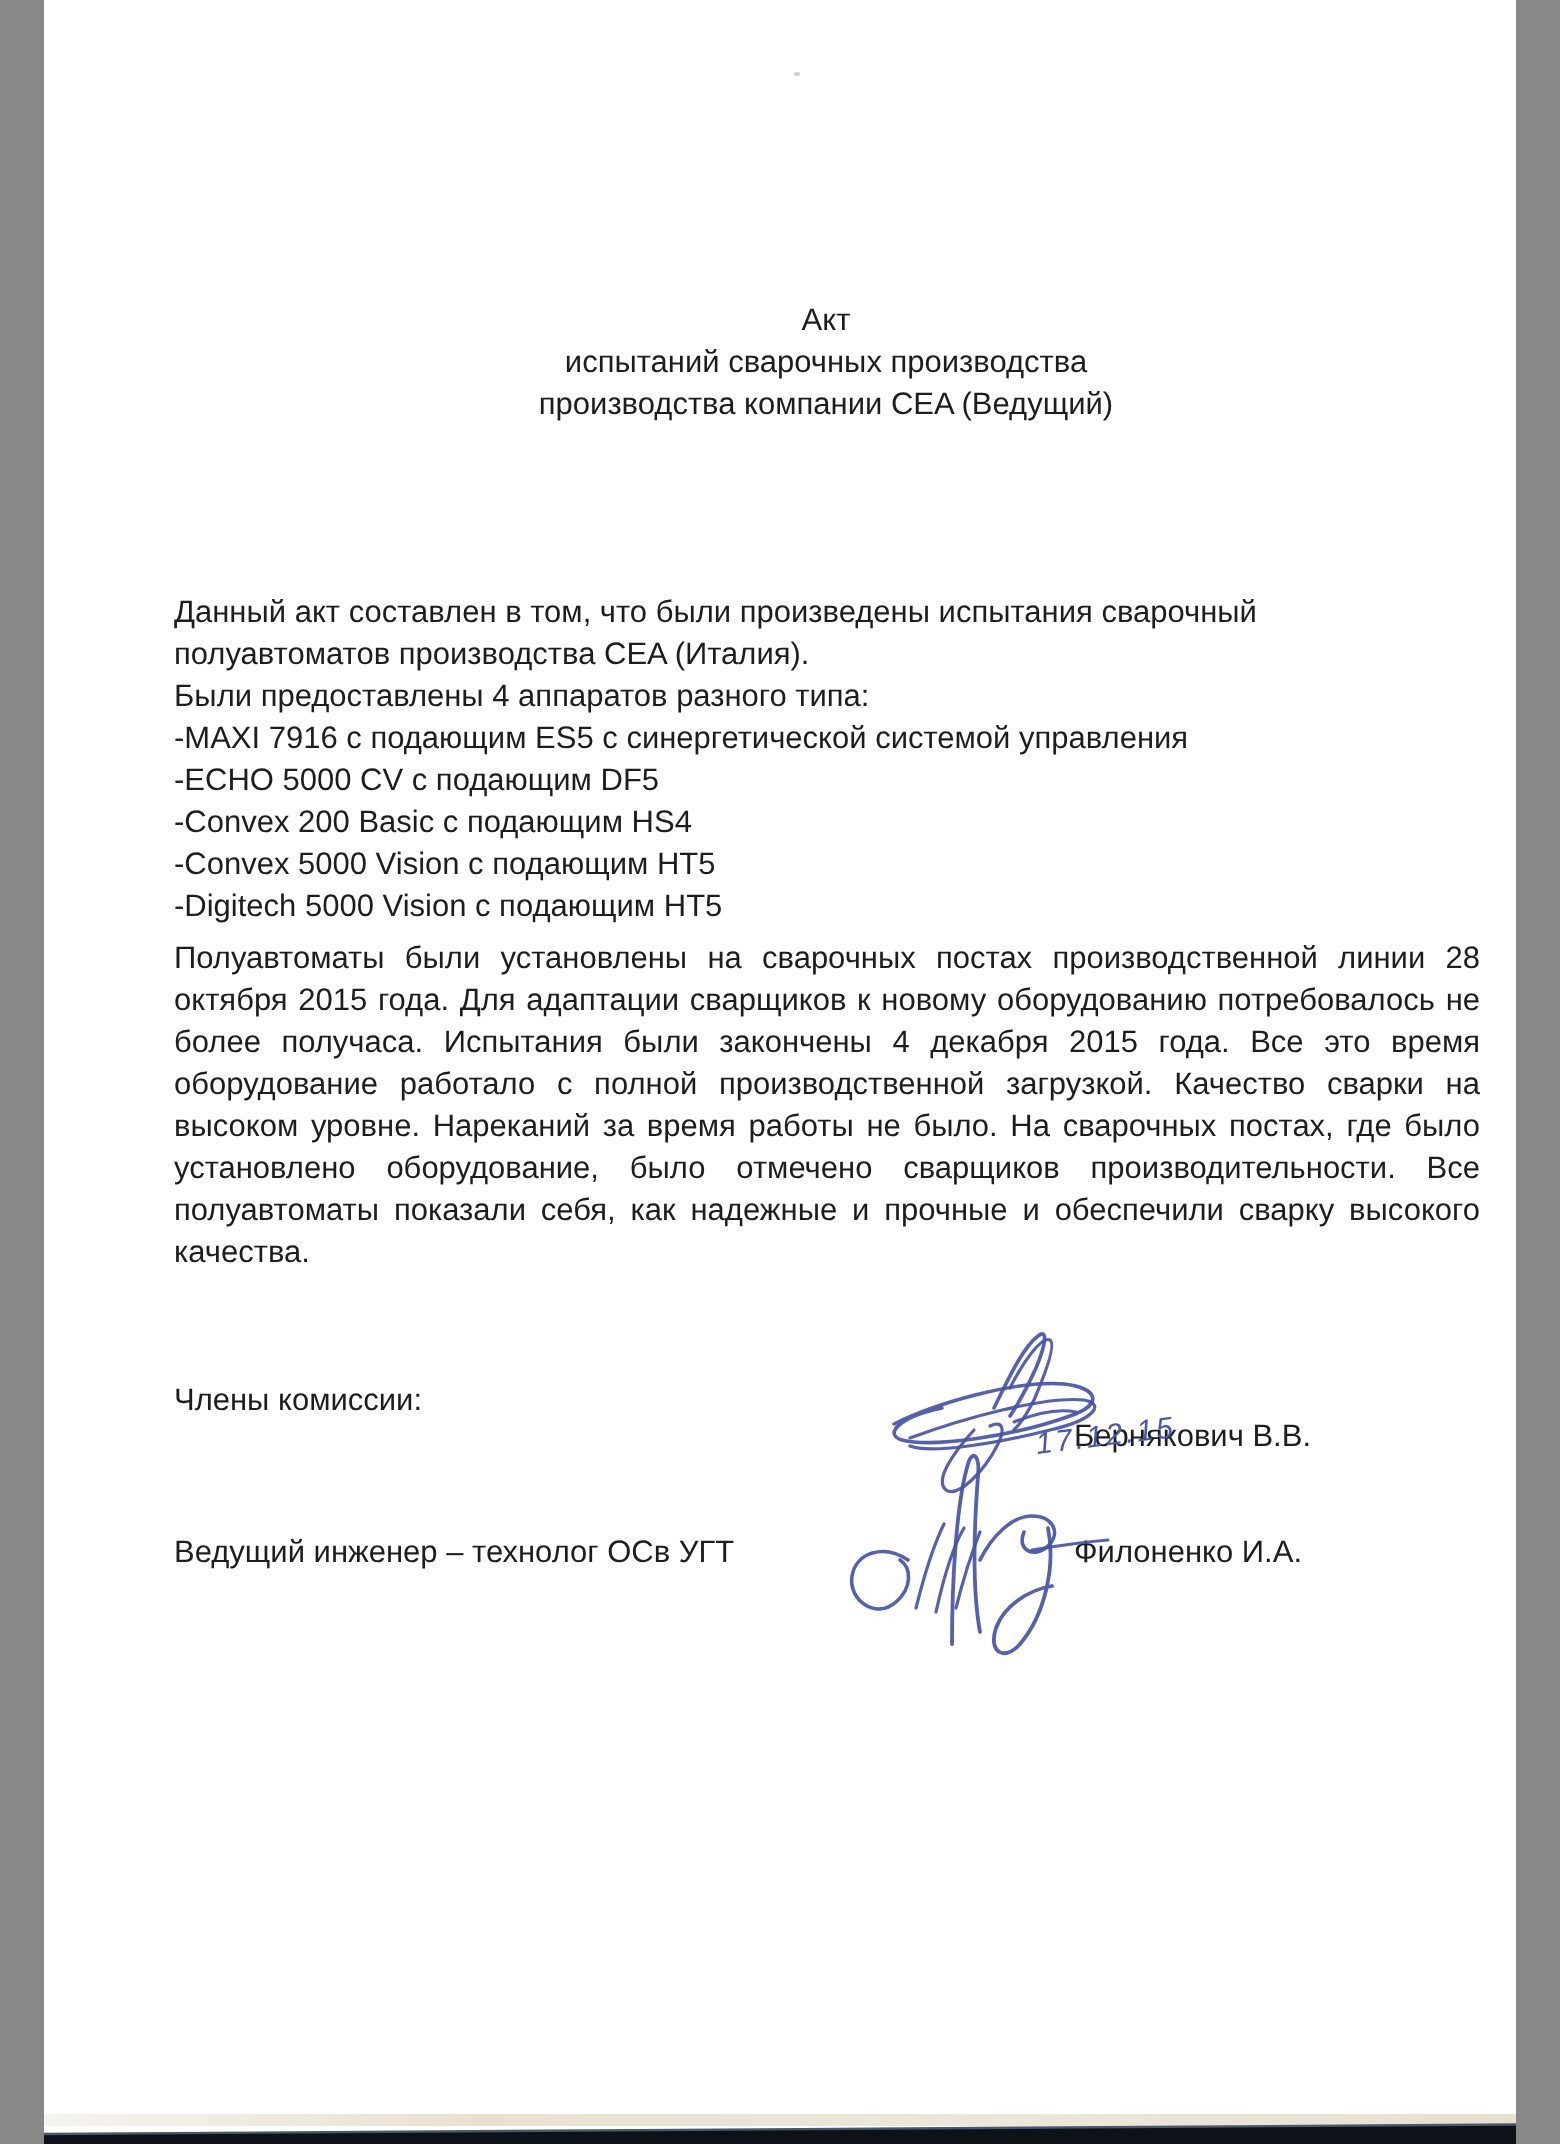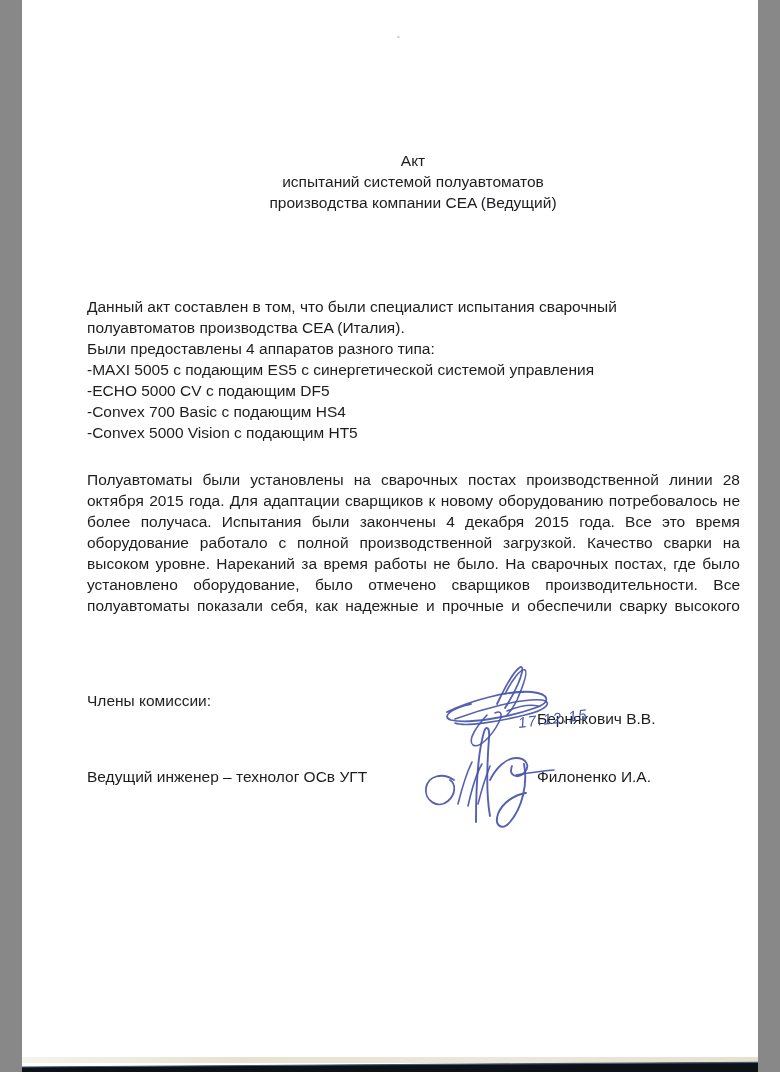--- a/index.html
+++ b/index.html
@@ -43,42 +43,44 @@
   .bottom-band { left:0; top:1058px; width:780px; height:14px; }
   .speck { width:3px; height:2px; background:rgba(120,120,118,.35); border-radius:50%; }
 </style>
 </head>
 <body>
 
 <div class="page">
 
   <div class="abs title-block">
     <div>Акт</div>
-    <div>испытаний системой полуавтоматов</div>
+    <div>испытаний сварочных производства</div>
     <div>производства компании CEA (Ведущий)</div>
   </div>
 
   <div class="abs intro-block">
-    <div class="line">Данный акт составлен в том, что были специалист испытания сварочный</div>
+    <div class="line">Данный акт составлен в том, что были произведены испытания сварочный</div>
     <div class="line">полуавтоматов производства CEA (Италия).</div>
     <div class="line">Были предоставлены 4 аппаратов разного типа:</div>
-    <div class="line">-MAXI 5005 с подающим ES5 с синергетической системой управления</div>
+    <div class="line">-MAXI 7916 с подающим ES5 с синергетической системой управления</div>
     <div class="line">-ECHO 5000 CV с подающим DF5</div>
-    <div class="line">-Convex 700 Basic с подающим HS4</div>
+    <div class="line">-Convex 200 Basic с подающим HS4</div>
     <div class="line">-Convex 5000 Vision с подающим HT5</div>
+    <div class="line">-Digitech 5000 Vision с подающим HT5</div>
   </div>
 
   <div class="abs body-block">
     <div class="jline">Полуавтоматы были установлены на сварочных постах производственной линии 28</div>
     <div class="jline">октября 2015 года. Для адаптации сварщиков к новому оборудованию потребовалось не</div>
     <div class="jline">более получаса. Испытания были закончены 4 декабря 2015 года. Все это время</div>
     <div class="jline">оборудование работало с полной производственной загрузкой. Качество сварки на</div>
     <div class="jline">высоком уровне. Нареканий за время работы не было. На сварочных постах, где было</div>
     <div class="jline">установлено оборудование, было отмечено сварщиков производительности. Все</div>
     <div class="jline">полуавтоматы показали себя, как надежные и прочные и обеспечили сварку высокого</div>
+    <div class="jline last">качества.</div>
   </div>
 
   <div class="abs commission-heading">Члены комиссии:</div>
 
   <div class="abs member-name-1">Бернякович В.В.</div>
 
   <div class="abs member-role-2">Ведущий инженер – технолог ОСв УГТ</div>
   <div class="abs member-name-2">Филоненко И.А.</div>
 
   <svg class="abs sig" style="left:415px; top:662px;" width="125" height="92" viewBox="0 0 125 92">

